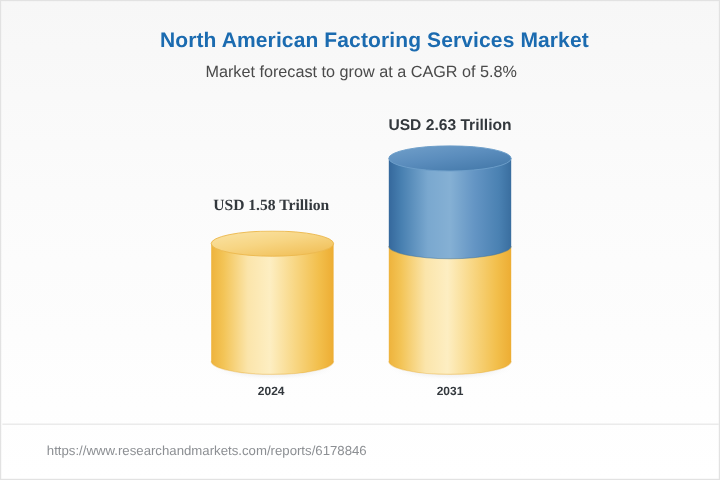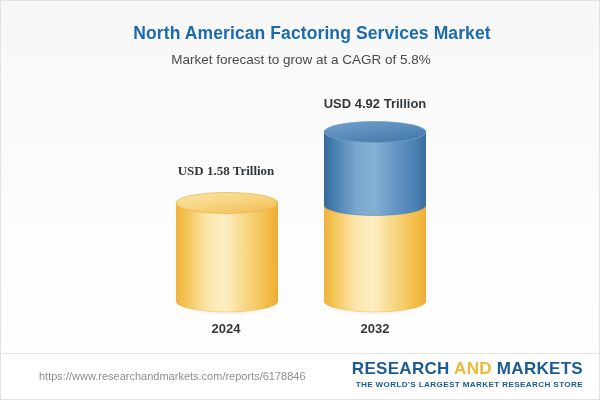--- a/index.html
+++ b/index.html
@@ -58,21 +58,21 @@
     font-weight: bold;
     color: #33383d;
     white-space: nowrap;
     text-align: center;
   }
   .value-label-1 { left: 125px; top: 162px; width: 200px; font-family: Liberation Serif, serif; }
   .value-label-2 { left: 274px; top: 95px;  width: 200px; }
 
   .cat-label {
     position: absolute;
-    font-size: 13px;
+    font-size: 10px;
     font-weight: bold;
     color: #33383d;
     text-align: center;
     white-space: nowrap;
   }
   .cat-label-1 { left: 145px; top: 320px; width: 160px; }
   .cat-label-2 { left: 294px; top: 320px; width: 160px; }
 
   
   .cyl {
@@ -212,30 +212,26 @@
 
         <path d="M 2,11 L 2,84 A 51,10.5 0 0 0 104,84 L 104,11 Z" fill="url(#blueBody)"></path>
 
         <path d="M 2,84 A 51,10.5 0 0 0 104,84" fill="none" stroke="#3c729f" stroke-opacity="0.5" stroke-width="0.9"></path>
 
         <ellipse cx="53" cy="11" rx="51" ry="10.5" fill="url(#blueTop)" stroke="#6d9ec9" stroke-width="0.8"></ellipse>
       </svg>
     </div>
 
     <div class="value-label value-label-1">USD 1.58 Trillion</div>
-    <div class="value-label value-label-2">USD 4.92 Trillion</div>
+    <div class="value-label value-label-2">USD 2.63 Trillion</div>
 
     <div class="cat-label cat-label-1">2024</div>
-    <div class="cat-label cat-label-2">2032</div>
+    <div class="cat-label cat-label-2">2031</div>
 
   </div>
 
   <div class="footer-rule"></div>
 
   <div class="footer">
     <div class="footer-url">https://www.researchandmarkets.com/reports/6178846</div>
-    <div class="logo">
-      <div class="logo-main"><span>RESEARCH</span><span> </span><span class="logo-and">AND</span><span> </span><span>MARKETS</span></div>
-      <div class="logo-tag">THE WORLD'S LARGEST MARKET RESEARCH STORE</div>
-    </div>
   </div>
 
 </div>
 
 </body></html>

